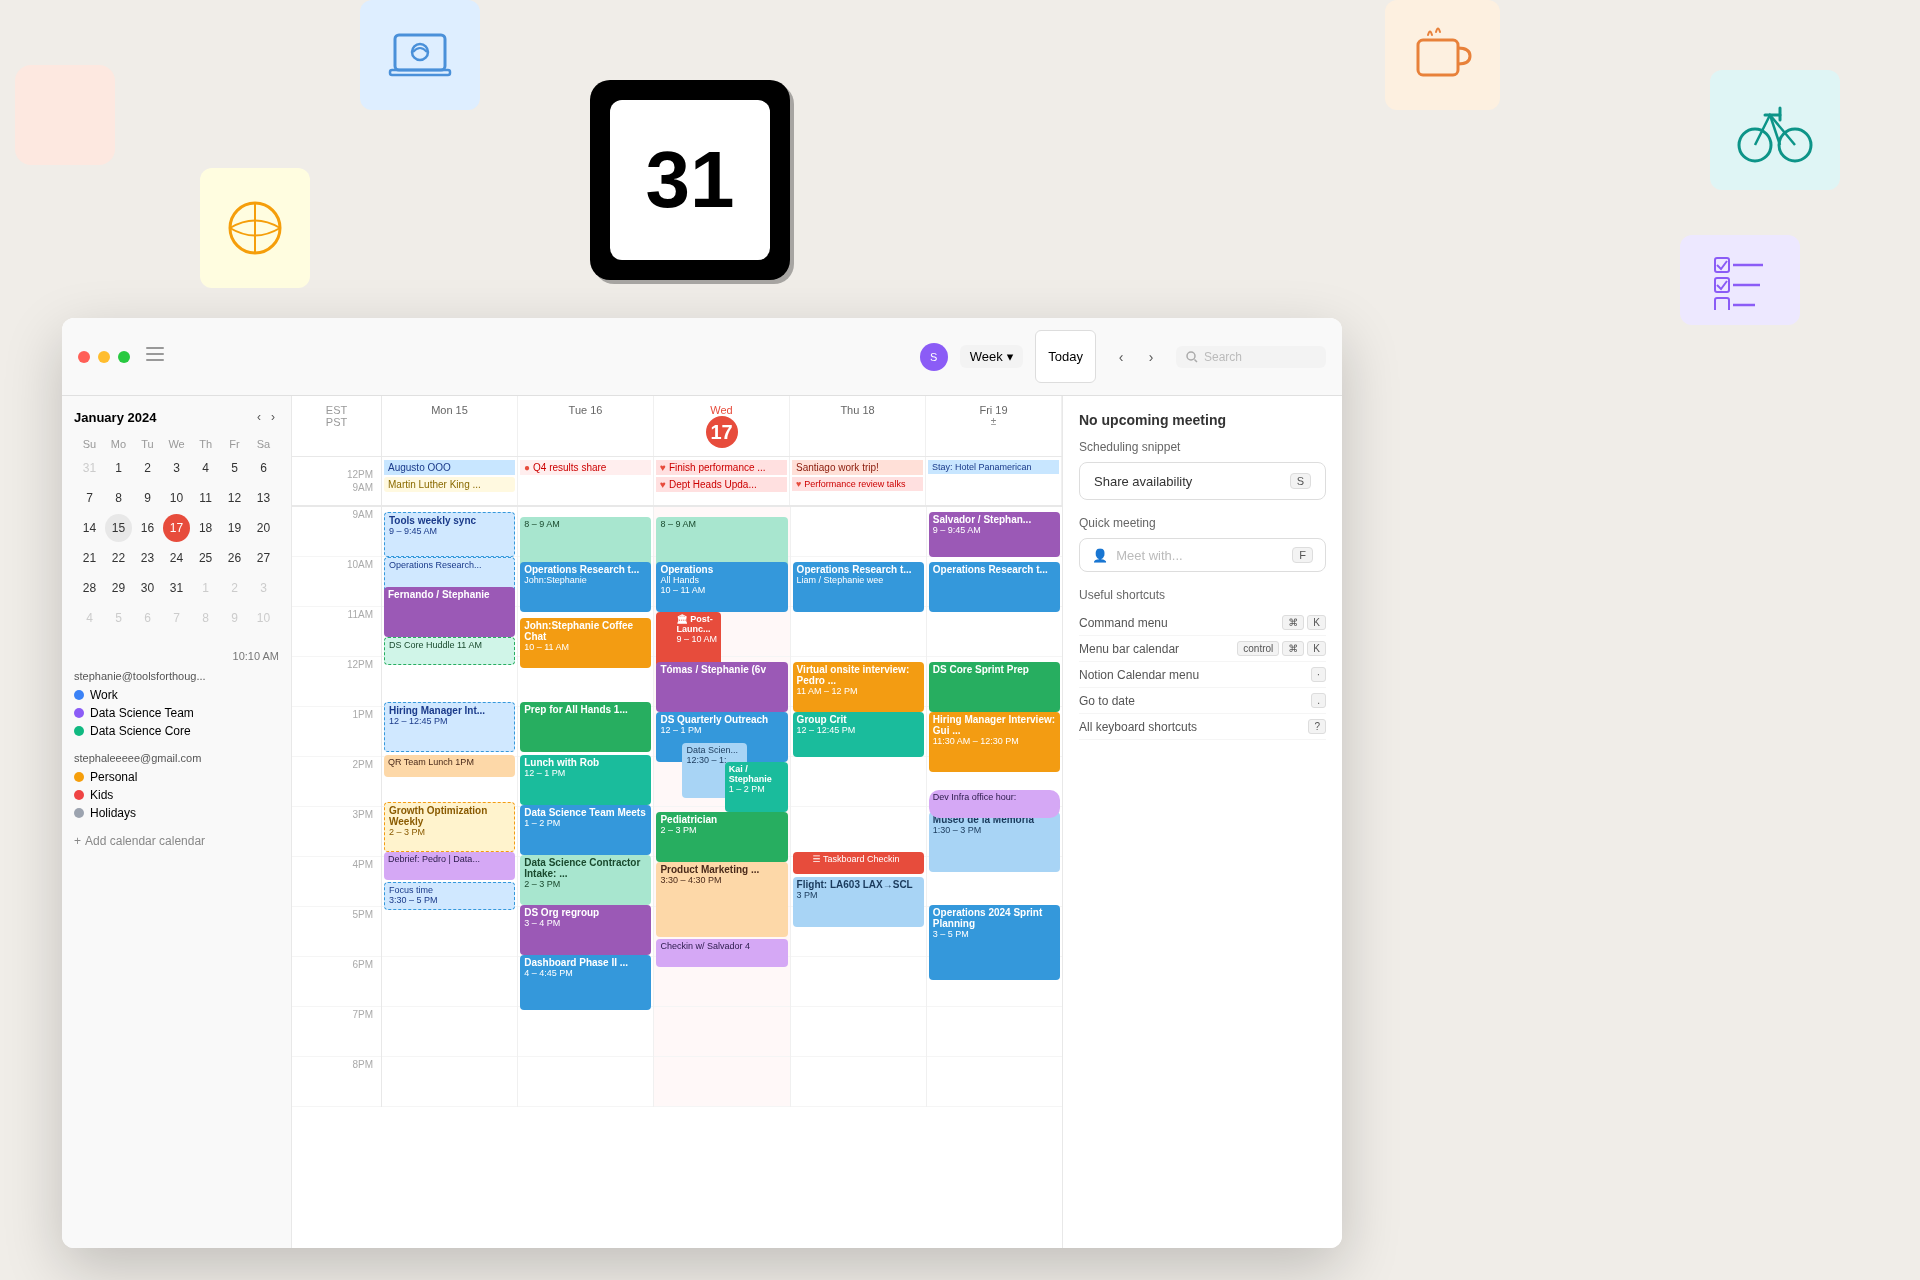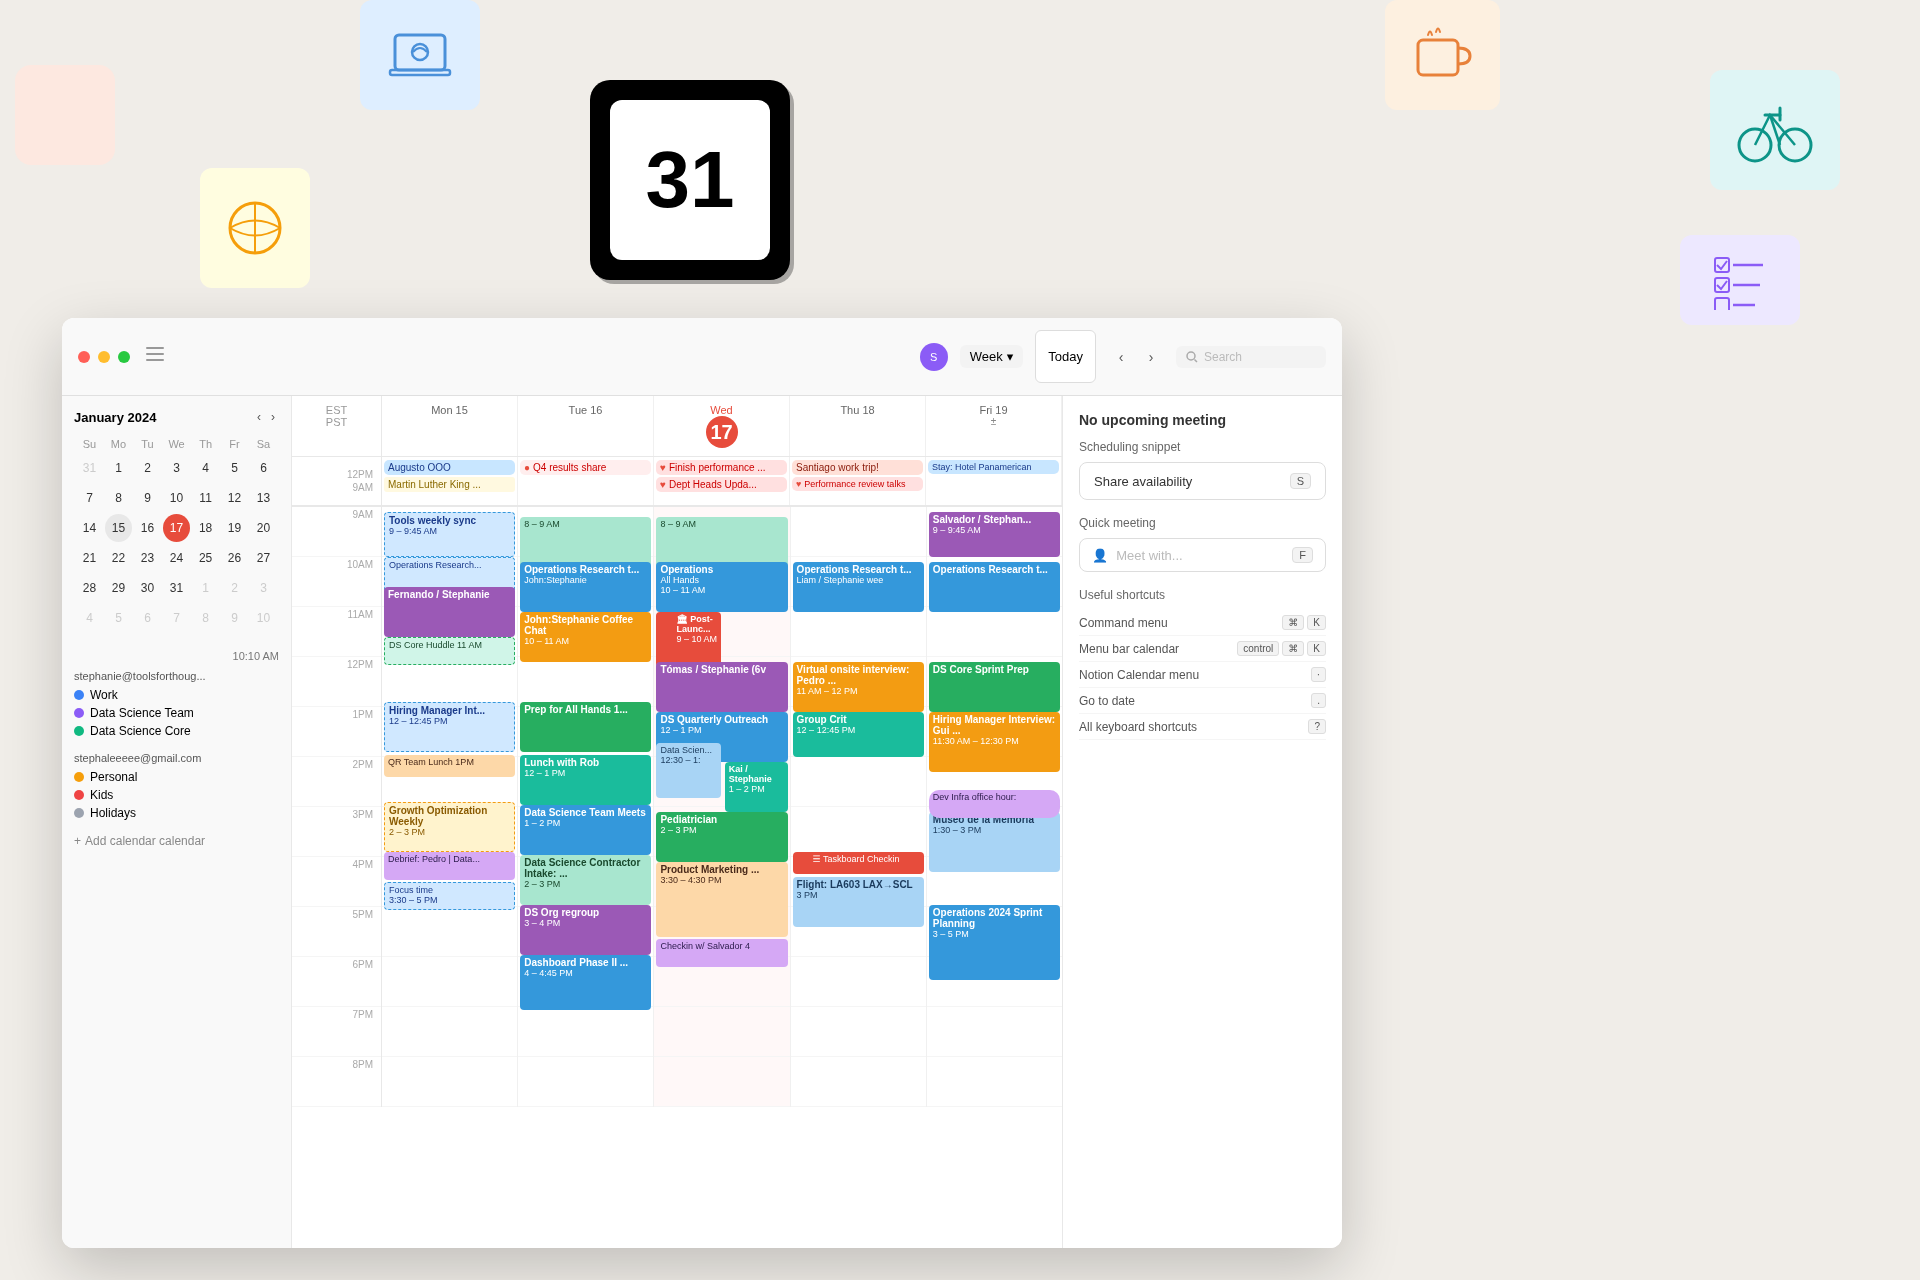--- a/index.html
+++ b/index.html
@@ -354,21 +354,21 @@
       font-size: 10px;
       font-weight: 500;
       overflow: hidden;
       position: absolute;
       left: 2px;
       right: 2px;
       cursor: pointer;
     }
 
     .allday-event {
-      border-radius: 5px;
+      border-radius: 0;
       padding: 2px 4px;
       font-size: 10px;
       margin-bottom: 2px;
       white-space: nowrap;
       overflow: hidden;
       text-overflow: ellipsis;
       cursor: pointer;
     }
 
     
@@ -883,21 +883,21 @@
               <div class="hour-line" style="height:50px;"></div>
               <div class="hour-line" style="height:50px;"></div>
 
               <div class="event-block ev-light-green" style="top:10px;height:55px;">
                 <div style="font-size:9px;">8 – 9 AM</div>
               </div>
               <div class="event-block ev-blue" style="top:55px;height:50px;">
                 <div style="font-size:10px;font-weight:600;">Operations Research t...</div>
                 <div style="font-size:9px;">John:Stephanie</div>
               </div>
-              <div class="event-block ev-orange" style="top:105px;height:50px;">
+              <div class="event-block ev-orange" style="top:111px;height:50px;">
                 <div style="font-size:10px;font-weight:600;">John:Stephanie Coffee Chat</div>
                 <div style="font-size:9px;">10 – 11 AM</div>
               </div>
               <div class="event-block ev-green" style="top:195px;height:50px;">
                 <div style="font-size:10px;font-weight:600;">Prep for All Hands 1...</div>
               </div>
               <div class="event-block ev-teal" style="top:248px;height:50px;">
                 <div style="font-size:10px;font-weight:600;">Lunch with Rob</div>
                 <div style="font-size:9px;">12 – 1 PM</div>
               </div>
@@ -946,21 +946,21 @@
                 <div style="font-size:9px;font-weight:600;">🏛 Post-Launc...</div>
                 <div style="font-size:9px;">9 – 10 AM</div>
               </div>
               <div class="event-block ev-purple" style="top:155px;height:50px;">
                 <div style="font-size:10px;font-weight:600;">Tómas / Stephanie (6v</div>
               </div>
               <div class="event-block ev-blue" style="top:205px;height:50px;">
                 <div style="font-size:10px;font-weight:600;">DS Quarterly Outreach</div>
                 <div style="font-size:9px;">12 – 1 PM</div>
               </div>
-              <div class="event-block ev-light-blue" style="top:236px;width:48%;height:55px;">
+              <div class="event-block ev-light-blue" style="top:236px;width:48%;height:55px;margin-left:26px;">
                 <div style="font-size:9px;">Data Scien...</div>
                 <div style="font-size:9px;">12:30 – 1:</div>
               </div>
               <div class="event-block ev-teal" style="top:255px;left:52%;right:2px;height:50px;">
                 <div style="font-size:9px;font-weight:600;">Kai / Stephanie</div>
                 <div style="font-size:9px;">1 – 2 PM</div>
               </div>
               <div class="event-block ev-green" style="top:305px;height:50px;">
                 <div style="font-size:10px;font-weight:600;">Pediatrician</div>
                 <div style="font-size:9px;">2 – 3 PM</div>

